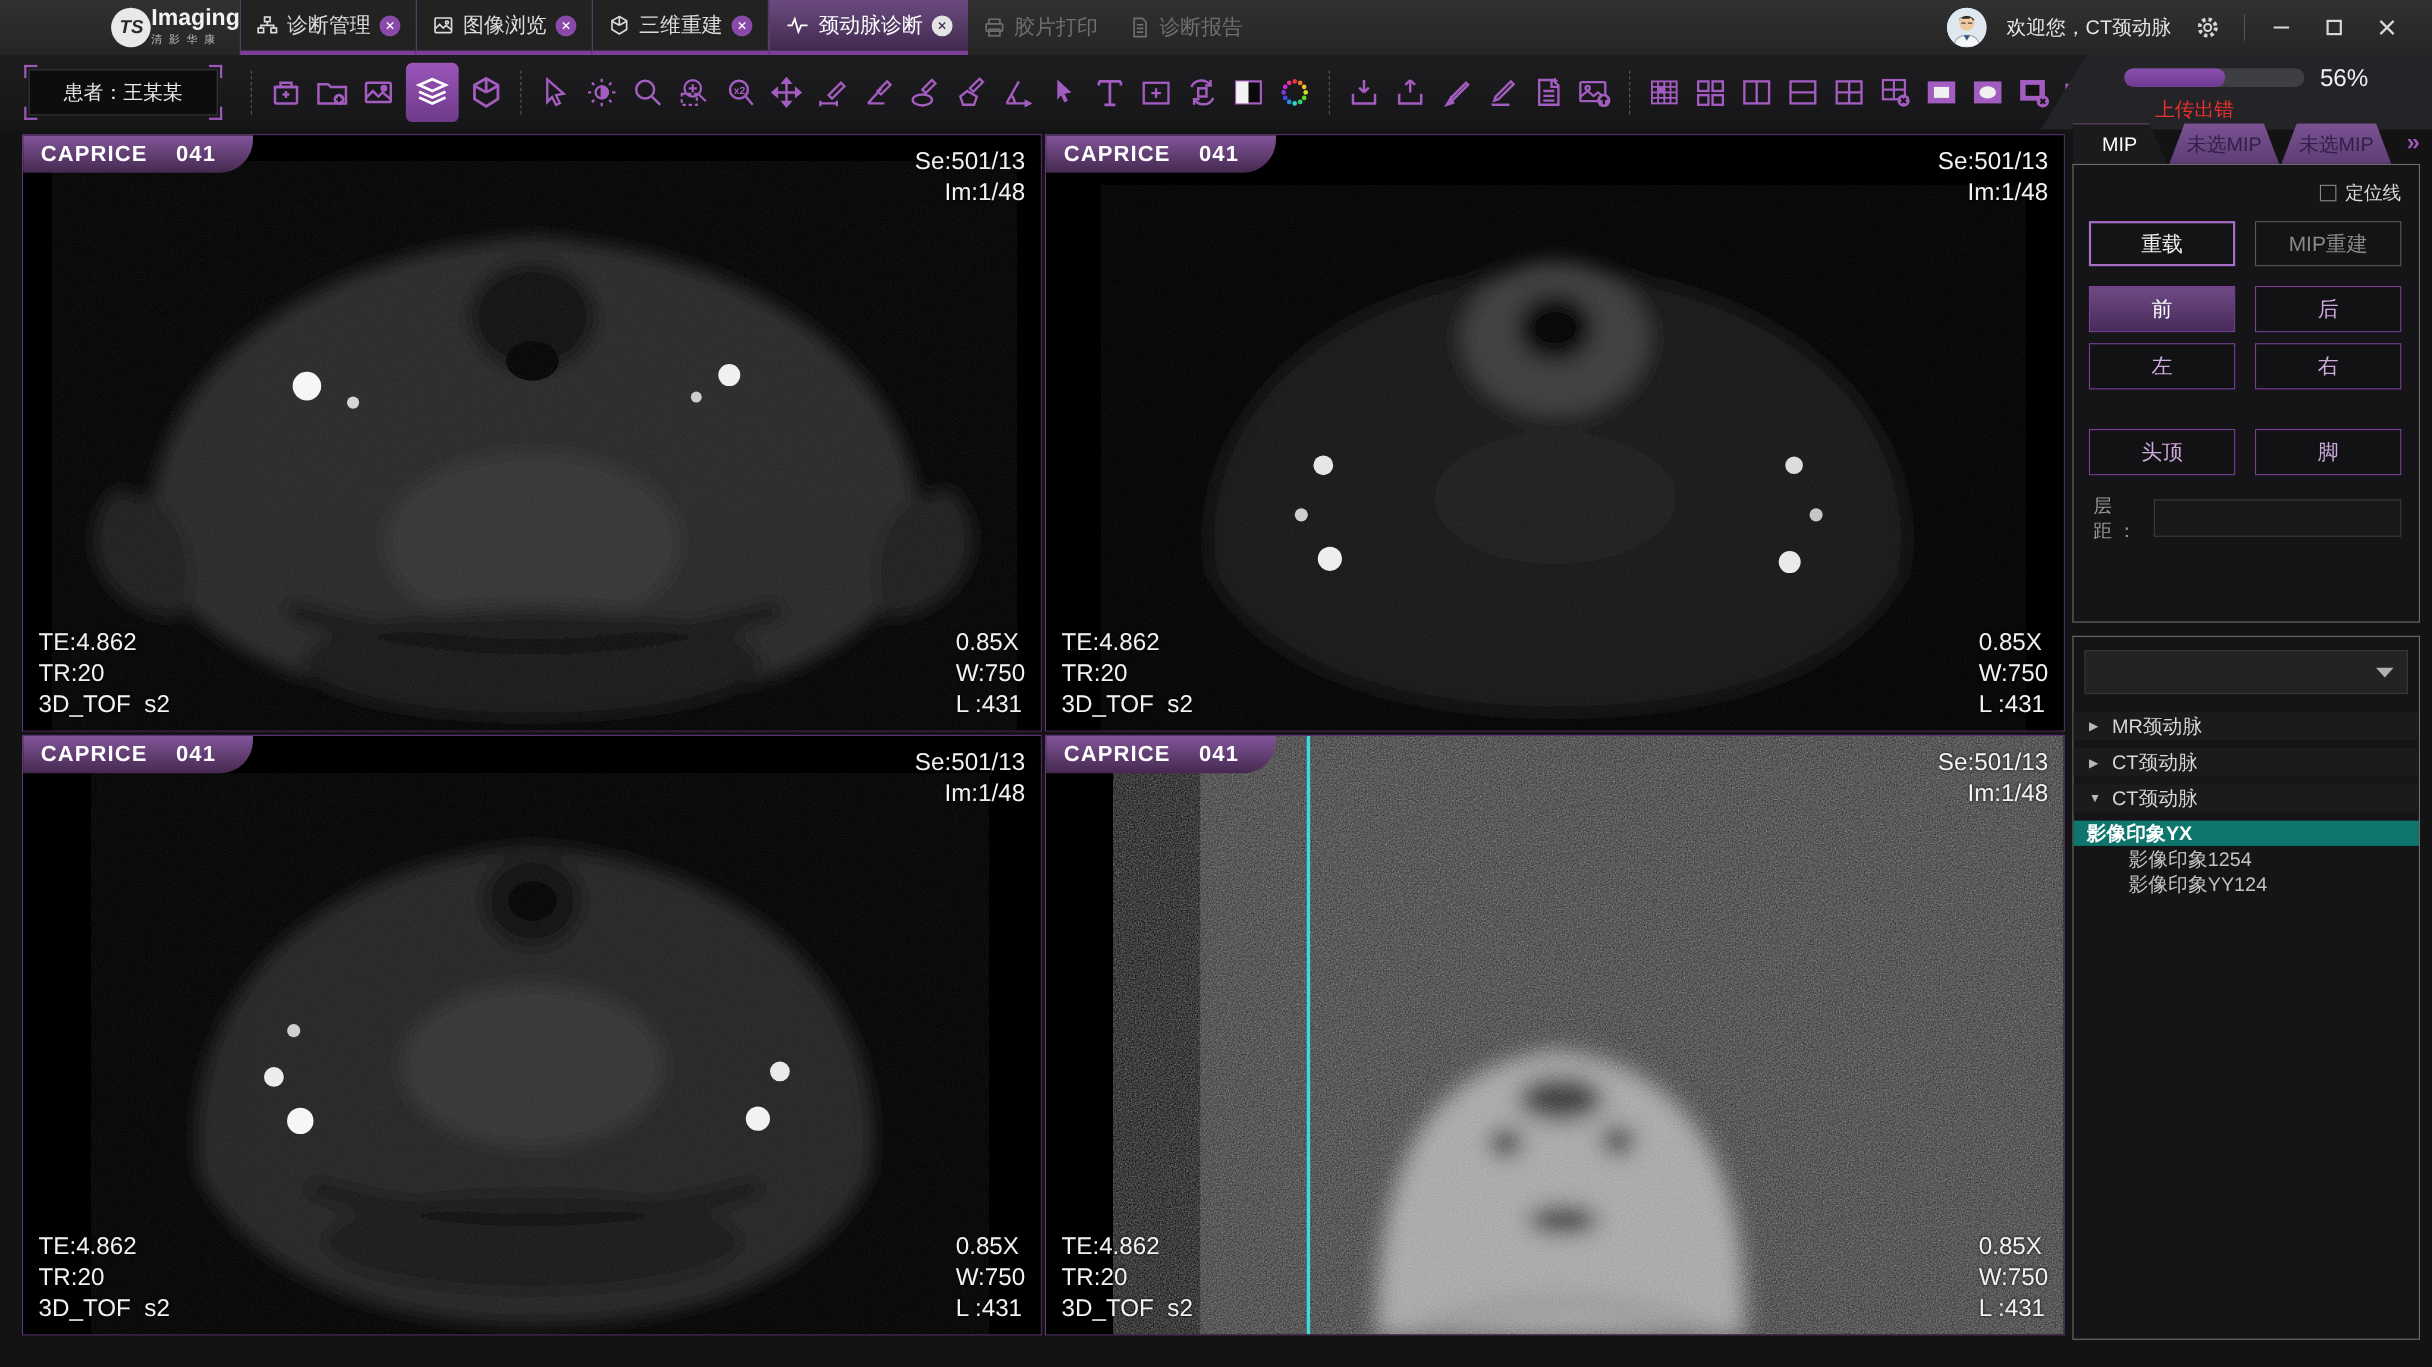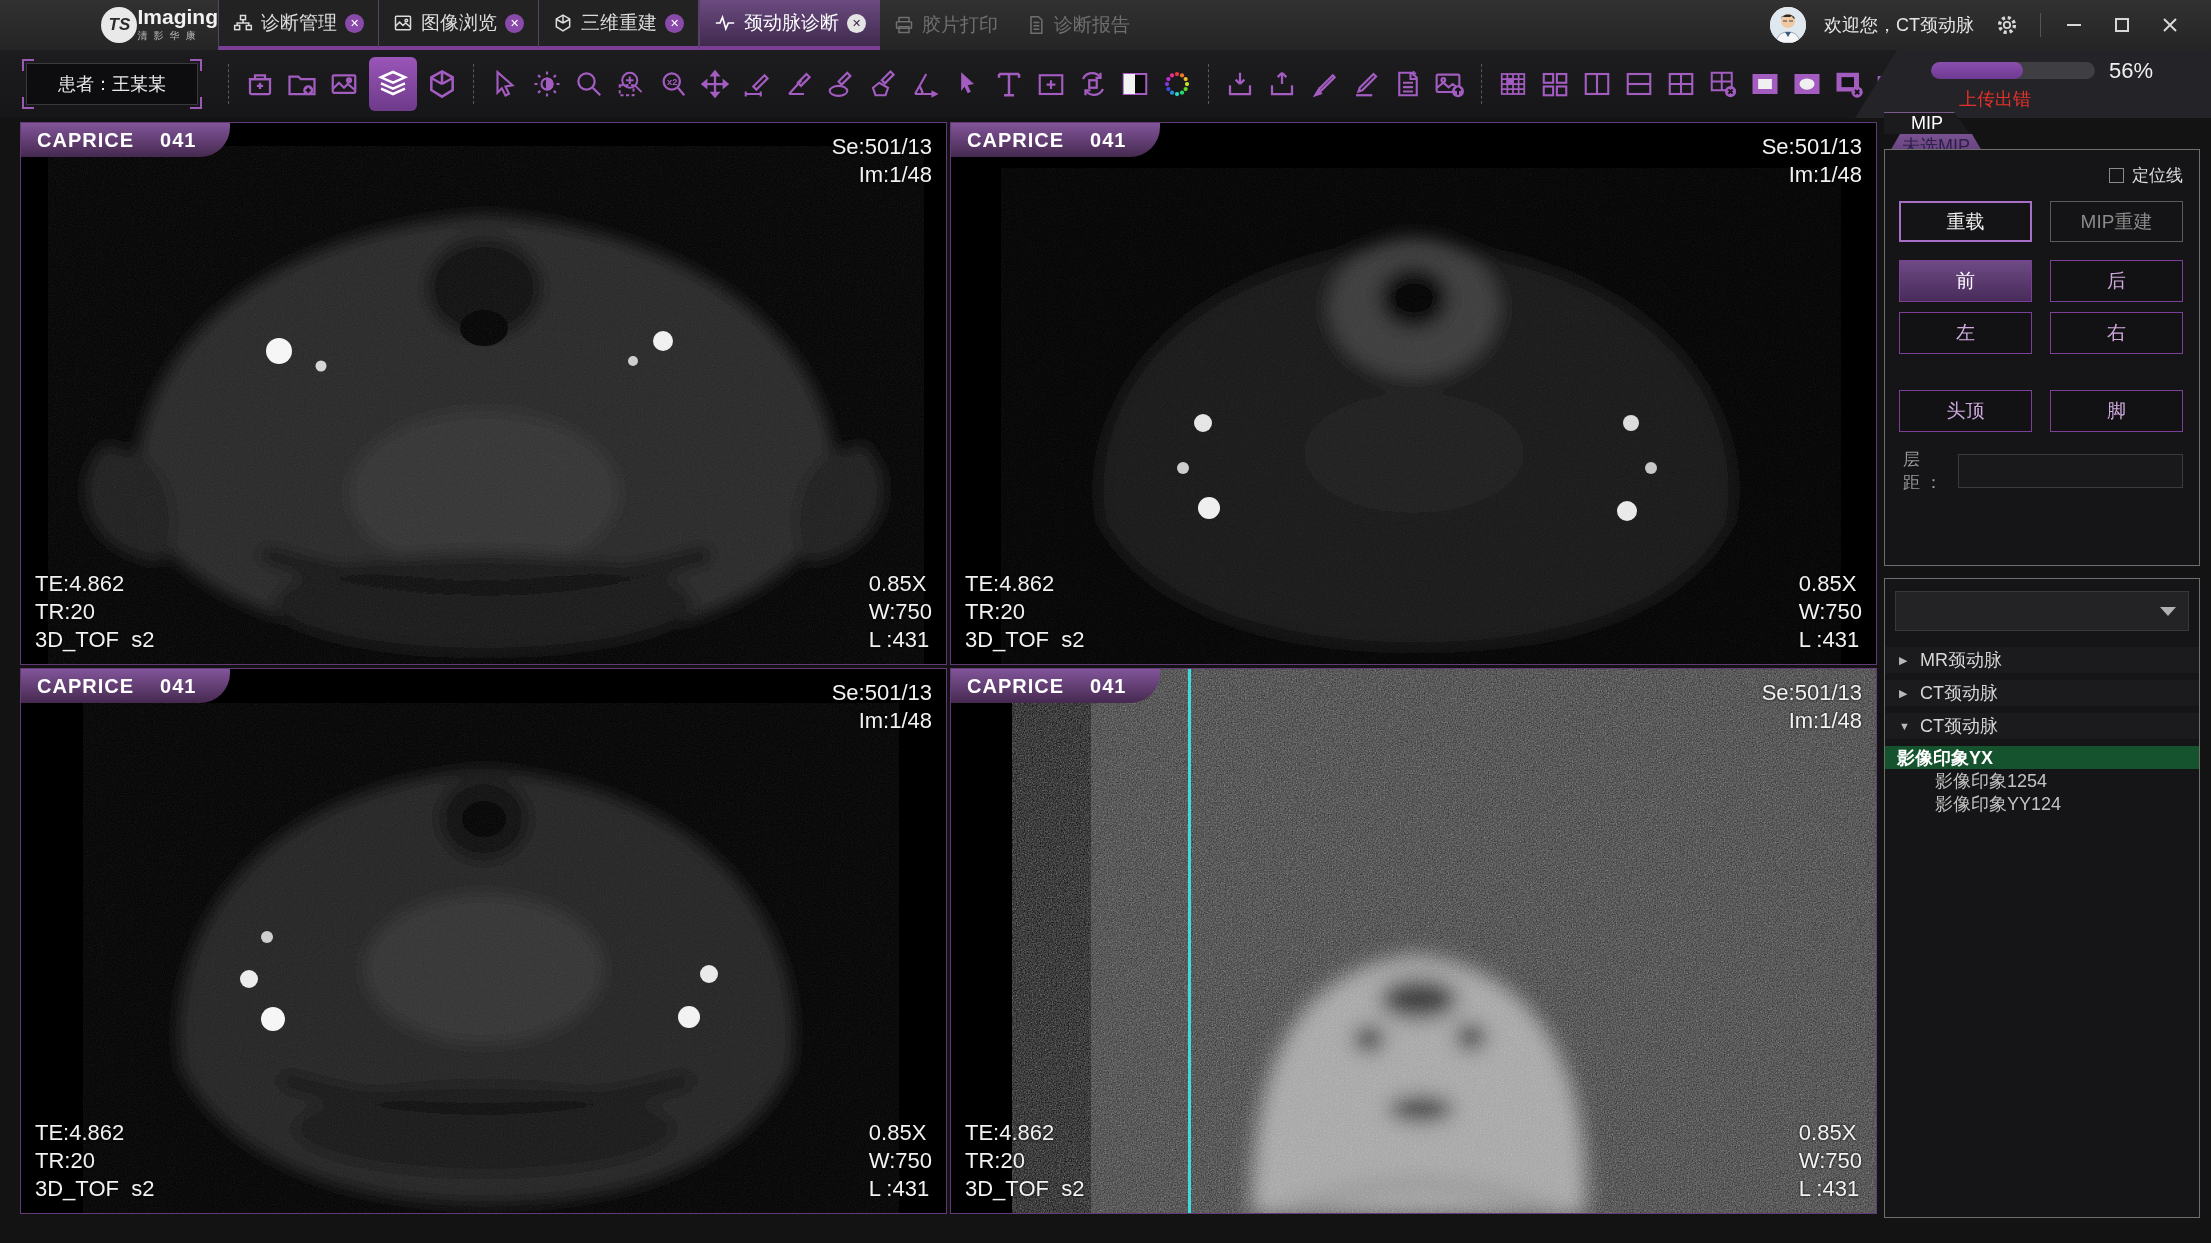--- a/index.html
+++ b/index.html
@@ -65,21 +65,21 @@
   .ov { position:absolute; color:#f2f2f2; font-size:22px; line-height:28px; z-index:3; text-shadow:0 0 3px #000; }
   .ov-tr { right:14px; top:10px; text-align:right; }
   .ov-bl { left:14px; bottom:10px; }
   .ov-br { right:14px; bottom:10px; text-align:left; }
   .pre { white-space:pre; }
   .scan { position:absolute; inset:0; }
   .localizer-line { position:absolute; top:0; bottom:0; left:237px; width:3px; background:#3ddcdc; z-index:2; }
 
   
   .side-panel { position:absolute; left:1884px; top:112px; width:322px; height:1106px; }
-  .sp-tabs { position:relative; height:37px; display:flex; align-items:stretch;flex-direction:column; }
+  .sp-tabs { position:relative; height:37px; display:flex; align-items:stretch; }
   .sp-tab { display:flex; align-items:center; justify-content:center; font-size:18px; cursor:pointer; }
   .sp-tab.active { width:86px; background:#1b1a1c; color:#fff;
     clip-path:polygon(0 0, calc(100% - 16px) 0, 100% 100%, 0 100%); border-top:1px solid #7a5a8a; }
   .sp-tab.inactive { width:100px; margin-left:2px; background:linear-gradient(180deg,#7a5292,#5e3d75); color:#31204a;
     clip-path:polygon(14px 0, calc(100% - 14px) 0, 100% 100%, 0 100%); }
   .sp-expander { margin-left:auto; color:#9b59b8; font-size:22px; font-weight:bold; padding-right:6px; line-height:34px; cursor:pointer; }
   .sp-section { background:#151416; border:1px solid #6e6e6e; }
   .sec1 { position:absolute; left:0; top:37px; width:316px; height:417px; }
   .sec2 { position:absolute; left:0; top:466px; width:316px; height:640px; }
   .chk-row { display:flex; justify-content:flex-end; align-items:center; gap:8px; margin:14px 16px 0 0; }
@@ -98,21 +98,21 @@
   .field-label { color:#9a9a9a; font-size:17px; letter-spacing:5px; width:86px; }
   .field-input { flex:1; height:34px; background:#19181a; border:1px solid #3a3a3c; color:#ddd; font-size:16px; padding:0 8px; }
   .dropdown { margin:12px 10px 0 10px; height:40px; background:#232225; border:1px solid #39383b;
     display:flex; align-items:center; justify-content:flex-end; padding-right:12px; cursor:pointer; }
   .dd-caret { width:0; height:0; border-left:8px solid transparent; border-right:8px solid transparent; border-top:9px solid #b0b0b0; }
   .tree { margin-top:16px; }
   .tree-node { height:26px; display:flex; align-items:center; gap:10px; padding-left:14px; margin-bottom:7px;
     background:#1b1a1c; color:#d8d8d8; font-size:18px; cursor:pointer; }
   .tw { width:11px; color:#b8b8b8; font-size:11px; flex:none; }
   .tree-child { height:23px; display:flex; align-items:center; padding-left:50px; color:#c3c3c3; font-size:18px; cursor:pointer; }
-  .tree-child.selected { background:#14532d; color:#fff; font-weight:bold;padding-left:12px; }
+  .tree-child.selected { background:#0f766e; color:#fff; font-weight:bold;padding-left:12px; }
 
   svg { display:block; }
 </style>
 </head>
 <body>
 
 <div class="titlebar">
   <div class="brand">
     <div class="brand-badge">TS</div>
     <div>

